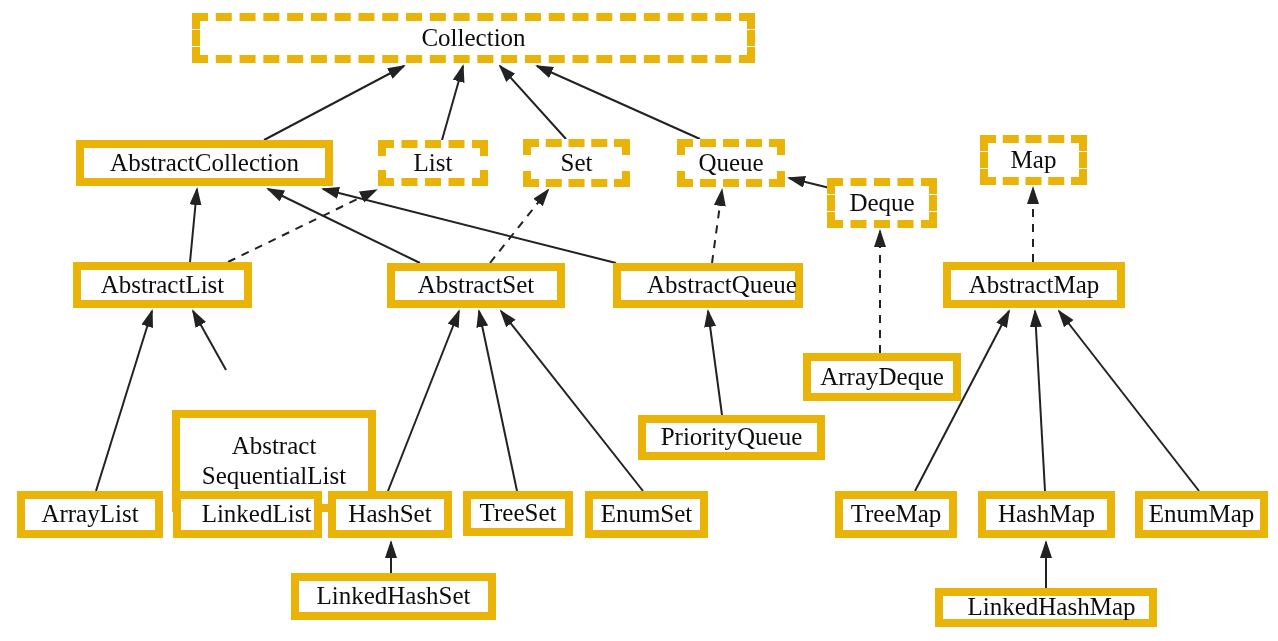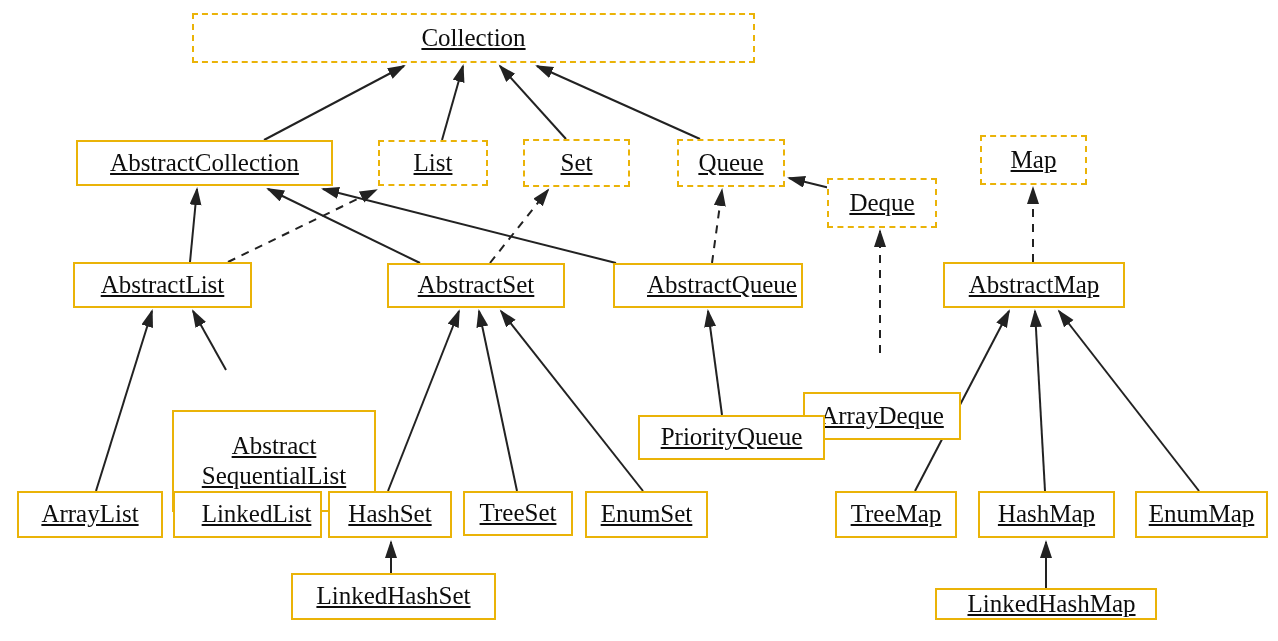--- a/index.html
+++ b/index.html
@@ -7,28 +7,27 @@
     position:relative;
     width:1278px;height:641px;
     background:#ffffff;
     overflow:hidden;
     font-family:"Liberation Serif", serif;
   }
   #edges{position:absolute;left:0;top:0;width:1278px;height:641px;}
   .node{
     position:absolute;
     box-sizing:border-box;
-    border:2px solid #eab308;
+    border:8px solid #eab308;
     background:#fff;
     display:flex;align-items:center;justify-content:center;
     text-align:center;
     font-size:25px;color:#0d0d0d;
     line-height:1.22;
     white-space:pre-line;
-    text-decoration:underline;
   }
   .node.interface{border-style:dashed;}
 </style>
 </head>
 <body>
 
 <div id="canvas">
   <svg id="edges" xmlns="http://www.w3.org/2000/svg" viewBox="0 0 1278 641">
     <defs>
       <marker id="arrow" markerUnits="userSpaceOnUse" markerWidth="20" markerHeight="14" refX="16" refY="6" orient="auto">
@@ -70,25 +69,25 @@
     <div class="node interface" style="left: 523px; top: 139px; width: 107px; height: 48px;">Set</div>
     <div class="node interface" style="left: 677px; top: 139px; width: 108px; height: 48px;">Queue</div>
     <div class="node interface" style="left: 827px; top: 178px; width: 110px; height: 50px;">Deque</div>
     <div class="node interface" style="left: 980px; top: 135px; width: 107px; height: 50px;">Map</div>
     <div class="node class" style="left: 73px; top: 262px; width: 179px; height: 46px;">AbstractList</div>
     <div class="node class" style="left: 387px; top: 263px; width: 178px; height: 45px;">AbstractSet</div>
     <div class="node class" style="left: 613px; top: 263px; width: 190px; height: 45px; padding-left: 28px;">AbstractQueue</div>
     <div class="node class" style="left: 943px; top: 262px; width: 182px; height: 46px;">AbstractMap</div>
     <div class="node class" style="left: 172px; top: 370px; width: 204px; height: 102px; margin-top: 40px;">Abstract
 SequentialList</div>
-    <div class="node class" style="left: 803px; top: 353px; width: 158px; height: 48px; margin-top: 39px;">ArrayDeque</div>
+    <div class="node class" style="left: 803px; top: 353px; width: 158px; height: 48px;">ArrayDeque</div>
     <div class="node class" style="left: 638px; top: 415px; width: 187px; height: 45px;">PriorityQueue</div>
     <div class="node class" style="left: 17px; top: 491px; width: 146px; height: 47px;">ArrayList</div>
     <div class="node class" style="left: 173px; top: 491px; width: 149px; height: 47px; padding-left: 18px;">LinkedList</div>
     <div class="node class" style="left: 328px; top: 491px; width: 124px; height: 47px;">HashSet</div>
     <div class="node class" style="left: 463px; top: 491px; width: 110px; height: 45px;">TreeSet</div>
     <div class="node class" style="left: 585px; top: 491px; width: 123px; height: 47px;">EnumSet</div>
     <div class="node class" style="left: 835px; top: 491px; width: 122px; height: 47px;">TreeMap</div>
     <div class="node class" style="left: 978px; top: 491px; width: 137px; height: 47px;">HashMap</div>
     <div class="node class" style="left: 1135px; top: 491px; width: 133px; height: 47px;">EnumMap</div>
     <div class="node class" style="left: 291px; top: 573px; width: 205px; height: 47px;">LinkedHashSet</div>
-    <div class="node class" style="left: 935px; top: 588px; width: 222px; height: 32px; padding-left: 11px;">LinkedHashMap</div>
+    <div class="node class" style="left: 935px; top: 588px; width: 222px; height: 39px; padding-left: 11px;">LinkedHashMap</div>
   </div>
 
 </body></html>

